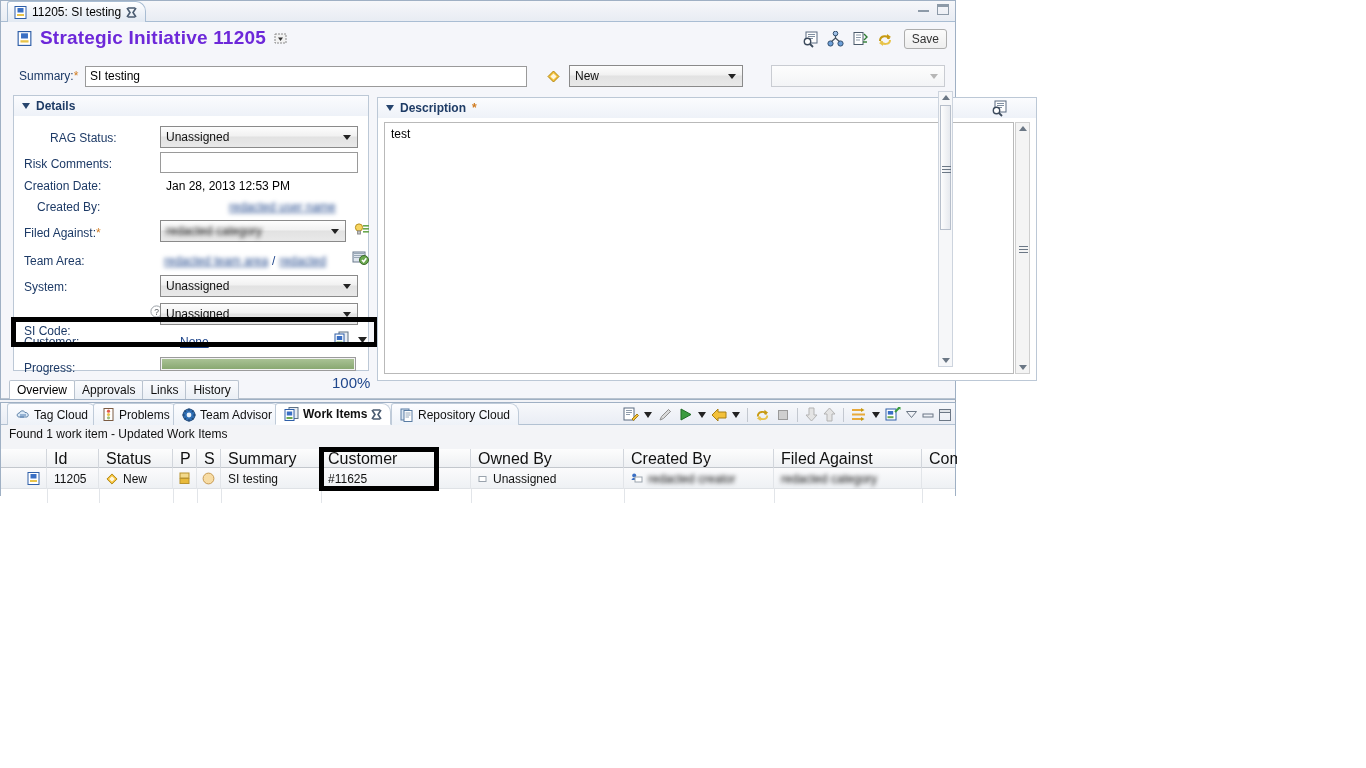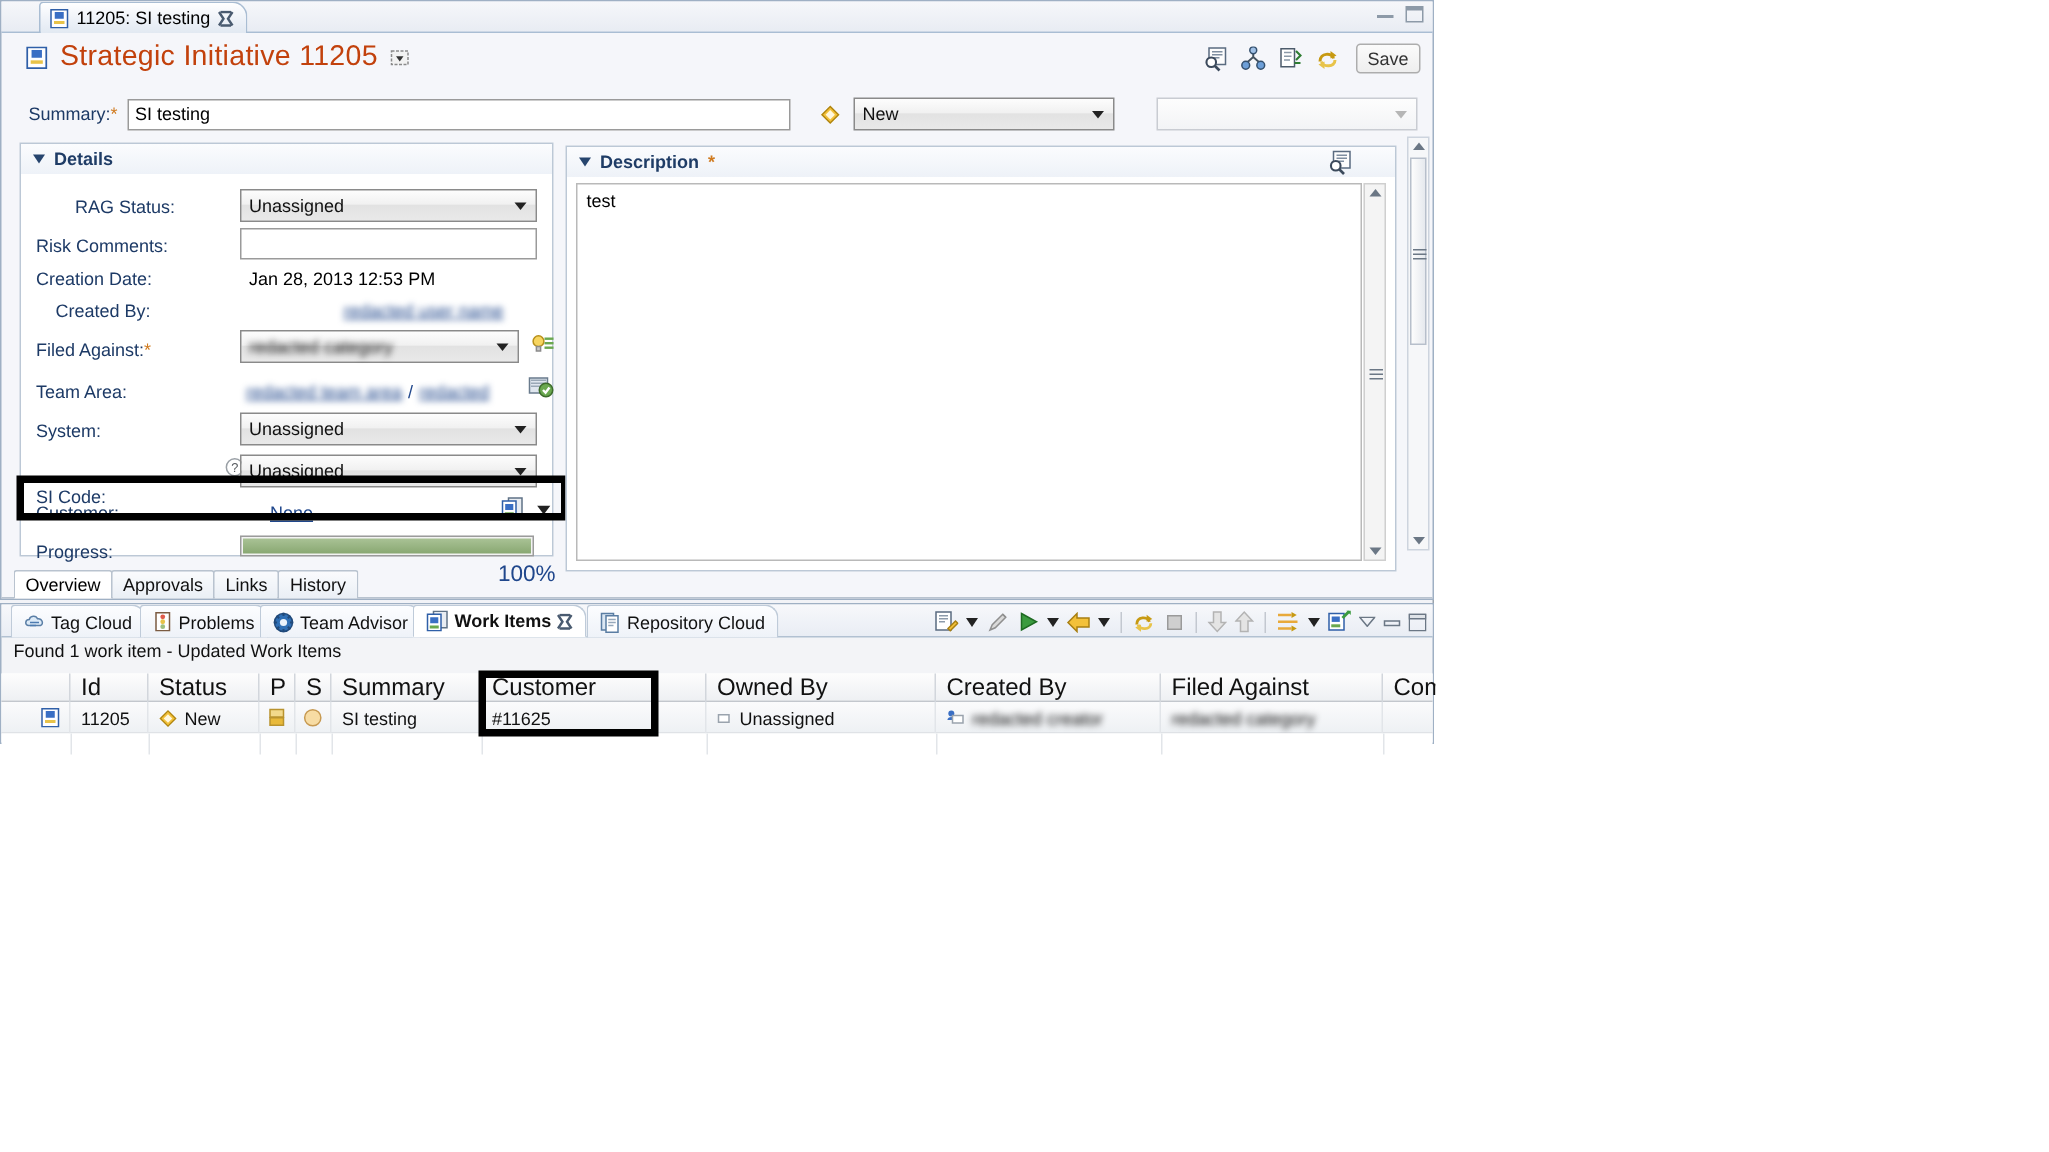--- a/index.html
+++ b/index.html
@@ -38,37 +38,36 @@
     height: 21px;
     display: flex; align-items: center; gap: 5px;
     padding: 0 8px 0 6px;
     background: linear-gradient(to bottom,#ffffff 0%,#eef2f8 55%,#e2e9f2 100%);
     border: 1px solid #a9bdd3;
     border-bottom: none;
     border-radius: 3px 10px 0 0;
     font-size: 12px;
     color: #000;
     white-space: nowrap;
-    margin-left: 19px;
   }
   .etab-label { font-size: 12px; }
   .win-btns {
     position: absolute; right: 6px; top: 3px;
     display: flex; gap: 8px; align-items: center;
   }
   .wb-min { width: 11px; height: 4px; border: 1px solid #8d9aa8; border-top: none; border-left: none; border-right: none; border-bottom-width: 2px; }
   .wb-max { width: 12px; height: 11px; border: 1px solid #8d9aa8; border-top-width: 3px; }
 
   
   .title-row {
     position: absolute; left: 0; top: 22px; width: 954px; height: 30px;
     display: flex; align-items: center; padding-left: 16px;
   }
   .page-title {
-    font-size: 19px; color: #c2410c; font-weight: normal;
+    font-size: 19px; color: #6d28d9; font-weight: bold;
     margin-left: 8px; letter-spacing: .2px;
   }
   .title-menu { margin-left: 8px; }
   .ed-toolbar {
     position: absolute; right: 8px; top: 28px;
     display: flex; align-items: center; gap: 8px;
   }
   .save-btn {
     height: 20px; min-width: 38px;
     padding: 0 7px;
@@ -462,21 +461,21 @@
         </div>
         <div class="progress-outer" style="position:absolute; left:146px; top:241px;">
           <div class="progress-inner" style="width:100%;"></div>
         </div>
         <span class="pct" style="left:318px; top:258px;">100%</span>
       </div>
     </div>
 
     <div class="hl" style="left:10px; top:316px; width:368px; height:30px;"></div>
 
-    <div class="panel" style="left:376px; top:96px; width:554px; height:284px;">
+    <div class="panel" style="left:376px; top:96px; width:660px; height:284px;">
       <div class="panel-head">
         <span class="tw"></span>
         <span>Description</span>
         <span class="req">*</span>
         <span class="ico" style="position:absolute; right:28px; top:2px;">
           <svg width="17" height="17" viewBox="0 0 17 17">
             <rect x="4" y="1" width="11" height="11" fill="#fdfdfd" stroke="#5a6b80"></rect>
             <path d="M6 3.5h7M6 5.5h7M6 7.5h5" stroke="#7f8ea0"></path>
             <circle cx="5.5" cy="10.5" r="3.2" fill="#fff" stroke="#3c4a5c" stroke-width="1.4"></circle>
             <path d="M8 13 L11 16" stroke="#3c4a5c" stroke-width="1.8"></path>

